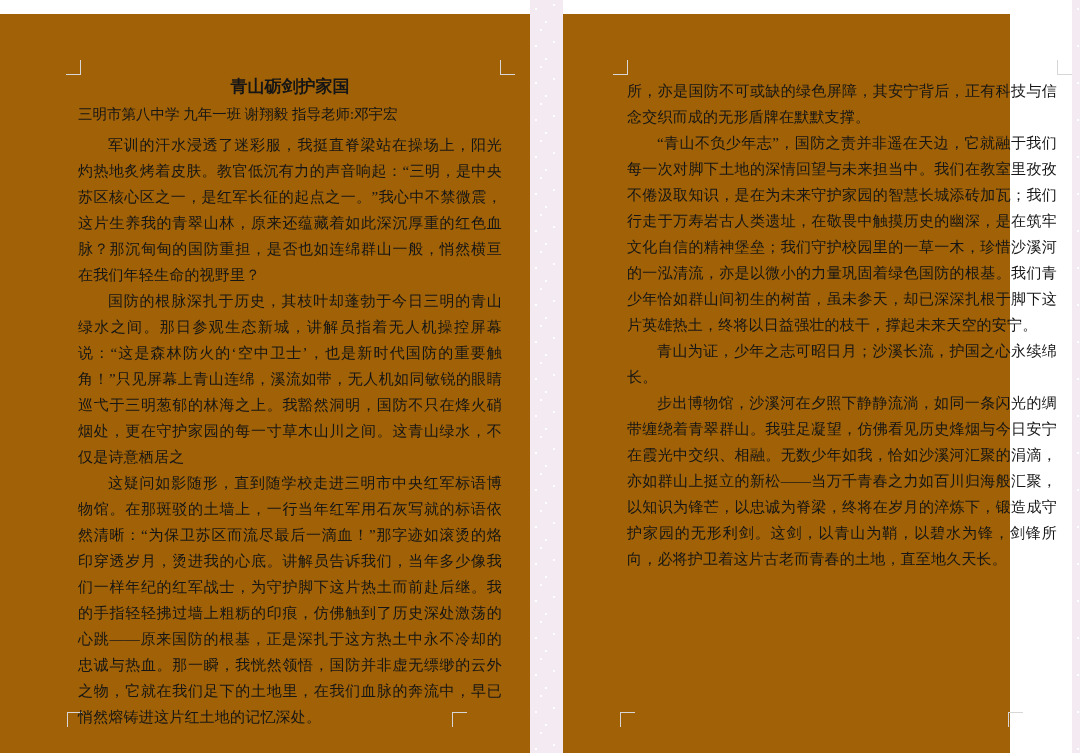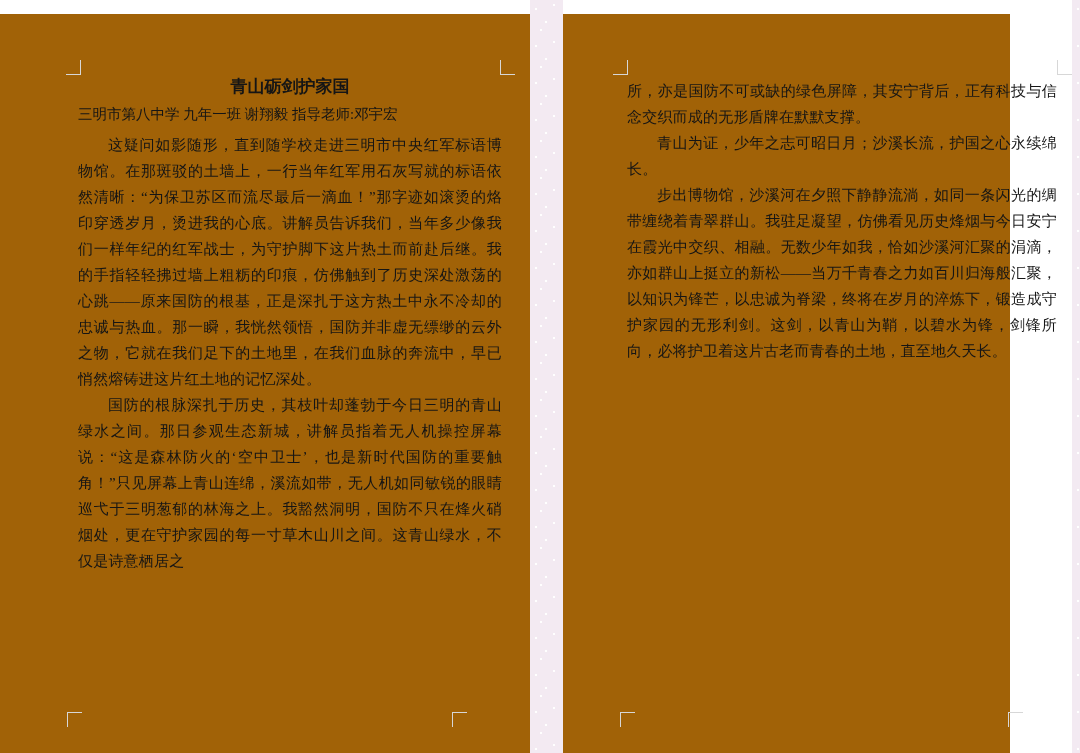--- a/index.html
+++ b/index.html
@@ -83,33 +83,35 @@
 
 <div class="page page-1">
   <div class="mark tl p1-tl"></div>
   <div class="mark tr p1-tr"></div>
   <div class="mark bl p1-bl"></div>
   <div class="mark br p1-br"></div>
 
   <div class="text-area">
     <h1 class="doc-title">青山砺剑护家国</h1>
     <div class="doc-byline">三明市第八中学 九年一班 谢翔毅 指导老师:邓宇宏</div>
+    <p class="body-p">军训的汗水浸透了迷彩服，我挺直脊梁站在操场上，阳光灼热地炙烤着皮肤。教官低沉有力的声音响起：“三明，是中央苏区核心区之一，是红军长征的起点之一。”我心中不禁微震，这片生养我的青翠山林，原来还蕴藏着如此深沉厚重的红色血脉？那沉甸甸的国防重担，是否也如连绵群山一般，悄然横亘在我们年轻生命的视野里？</p>
+    <p class="body-p">国防的根脉深扎于历史，其枝叶却蓬勃于今日三明的青山绿水之间。那日参观生态新城，讲解员指着无人机操控屏幕说：“这是森林防火的‘空中卫士’，也是新时代国防的重要触角！”只见屏幕上青山连绵，溪流如带，无人机如同敏锐的眼睛巡弋于三明葱郁的林海之上。我豁然洞明，国防不只在烽火硝烟处，更在守护家园的每一寸草木山川之间。这青山绿水，不仅是诗意栖居之</p>
     <p class="body-p">这疑问如影随形，直到随学校走进三明市中央红军标语博物馆。在那斑驳的土墙上，一行当年红军用石灰写就的标语依然清晰：“为保卫苏区而流尽最后一滴血！”那字迹如滚烫的烙印穿透岁月，烫进我的心底。讲解员告诉我们，当年多少像我们一样年纪的红军战士，为守护脚下这片热土而前赴后继。我的手指轻轻拂过墙上粗粝的印痕，仿佛触到了历史深处激荡的心跳——原来国防的根基，正是深扎于这方热土中永不冷却的忠诚与热血。那一瞬，我恍然领悟，国防并非虚无缥缈的云外之物，它就在我们足下的土地里，在我们血脉的奔流中，早已悄然熔铸进这片红土地的记忆深处。</p>
-    <p class="body-p">国防的根脉深扎于历史，其枝叶却蓬勃于今日三明的青山绿水之间。那日参观生态新城，讲解员指着无人机操控屏幕说：“这是森林防火的‘空中卫士’，也是新时代国防的重要触角！”只见屏幕上青山连绵，溪流如带，无人机如同敏锐的眼睛巡弋于三明葱郁的林海之上。我豁然洞明，国防不只在烽火硝烟处，更在守护家园的每一寸草木山川之间。这青山绿水，不仅是诗意栖居之</p>
   </div>
 </div>
 
 <div class="gutter gutter-mid"></div>
 
 <div class="page page-2">
   <div class="mark tl p2-tl"></div>
   <div class="mark tr p2-tr"></div>
   <div class="mark bl p2-bl"></div>
   <div class="mark br p2-br"></div>
 
   <div class="text-area">
     <p class="body-p no-indent">所，亦是国防不可或缺的绿色屏障，其安宁背后，正有科技与信念交织而成的无形盾牌在默默支撑。</p>
+    <p class="body-p">“青山不负少年志”，国防之责并非遥在天边，它就融于我们每一次对脚下土地的深情回望与未来担当中。我们在教室里孜孜不倦汲取知识，是在为未来守护家园的智慧长城添砖加瓦；我们行走于万寿岩古人类遗址，在敬畏中触摸历史的幽深，是在筑牢文化自信的精神堡垒；我们守护校园里的一草一木，珍惜沙溪河的一泓清流，亦是以微小的力量巩固着绿色国防的根基。我们青少年恰如群山间初生的树苗，虽未参天，却已深深扎根于脚下这片英雄热土，终将以日益强壮的枝干，撑起未来天空的安宁。</p>
     <p class="body-p">青山为证，少年之志可昭日月；沙溪长流，护国之心永续绵长。</p>
     <p class="body-p">步出博物馆，沙溪河在夕照下静静流淌，如同一条闪光的绸带缠绕着青翠群山。我驻足凝望，仿佛看见历史烽烟与今日安宁在霞光中交织、相融。无数少年如我，恰如沙溪河汇聚的涓滴，亦如群山上挺立的新松——当万千青春之力如百川归海般汇聚，以知识为锋芒，以忠诚为脊梁，终将在岁月的淬炼下，锻造成守护家园的无形利剑。这剑，以青山为鞘，以碧水为锋，剑锋所向，必将护卫着这片古老而青春的土地，直至地久天长。</p>
   </div>
 </div>
 
 <div class="gutter gutter-right"></div>
 
 </body></html>

